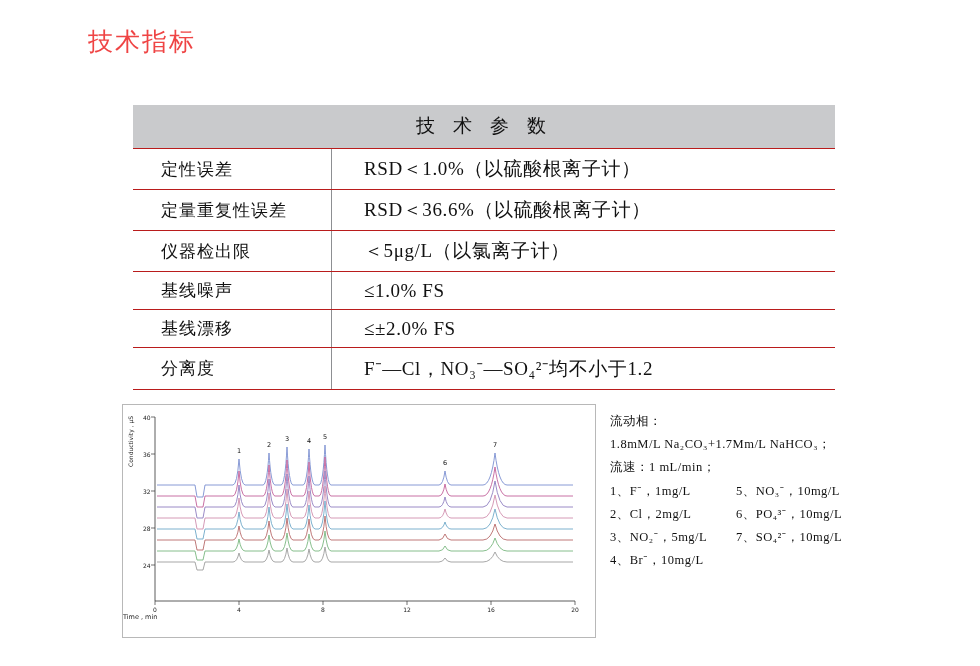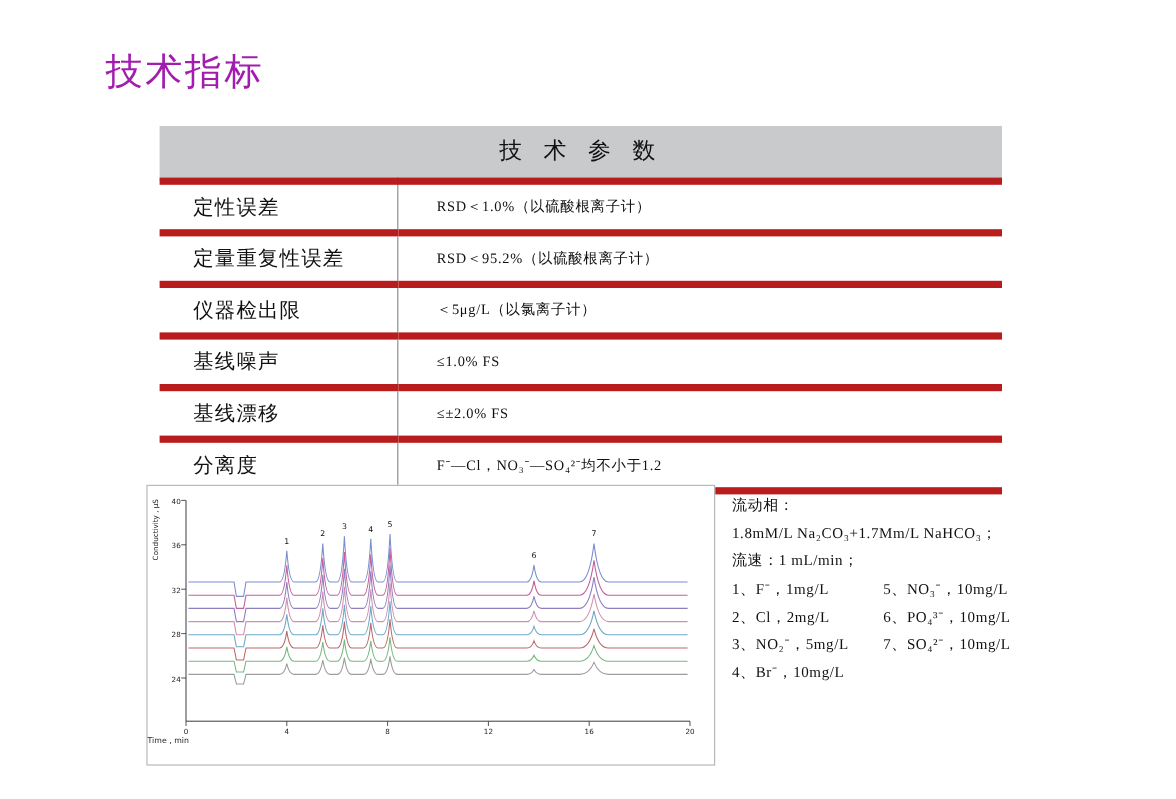--- a/index.html
+++ b/index.html
@@ -11,25 +11,25 @@
     width: 980px;
     height: 666px;
     font-family: "Liberation Serif", serif;
     color: #000000;
     position: relative;
     overflow: hidden;
   }
   .slide-title {
     position: absolute;
     left: 88px;
-    top: 18px;
-    font-family: "DejaVu Sans", sans-serif;
-    font-size: 31px;
+    top: 8px;
+    font-family: "DejaVu Sans", sans-serif;
+    font-size: 25px;
     letter-spacing: 2px;
-    color: #a21caf;
+    color: #ef4444;
     font-weight: normal;
   }
 
   
   .spec-table {
     position: absolute;
     left: 133px;
     top: 105px;
     width: 702px;
     border-collapse: collapse;
@@ -38,37 +38,37 @@
   .spec-table .hdr-cell {
     background: #c9cacc;
     text-align: center;
     padding: 8px 0 9px 0;
     font-size: 19px;
     letter-spacing: 6px;
     color: #111;
     font-family: "DejaVu Sans", sans-serif;
   }
   .spec-table td {
-    border-bottom: 6px solid #b91c1c;
+    border-bottom: 1px solid #b91c1c;
     padding: 7px 0 7px 0;
     vertical-align: middle;
     color: #111;
   }
   .spec-table tr.row td.label {
     width: 170px;
     padding-left: 28px;
     border-right: 1px solid #8d8f92;
     font-family: "DejaVu Sans", sans-serif;
     font-size: 17px;
     letter-spacing: 1px;
   }
   .spec-table tr.row td.value {
     padding-left: 32px;
     font-family: "Liberation Serif", serif;
-    font-size: 12px;
+    font-size: 19px;
     letter-spacing: 0.6px;
   }
   .spec-table tr.row td.value .line2 {
     display: block;
     margin-top: 8px;
   }
   .spec-table tr.tall td { padding-top: 10px; padding-bottom: 11px; }
 
   
   .chart-box {
@@ -135,21 +135,21 @@
   <tbody>
     <tr>
       <td class="hdr-cell" colspan="2">技 术 参 数</td>
     </tr>
     <tr class="row">
       <td class="label">定性误差</td>
       <td class="value">RSD＜1.0%（以硫酸根离子计）</td>
     </tr>
     <tr class="row">
       <td class="label">定量重复性误差</td>
-      <td class="value">RSD＜95.2%（以硫酸根离子计）</td>
+      <td class="value">RSD＜36.6%（以硫酸根离子计）</td>
     </tr>
     <tr class="row">
       <td class="label">仪器检出限</td>
       <td class="value">＜5μg/L（以氯离子计）</td>
     </tr>
     <tr class="row">
       <td class="label">基线噪声</td>
       <td class="value">≤1.0% FS</td>
     </tr>
     <tr class="row">

